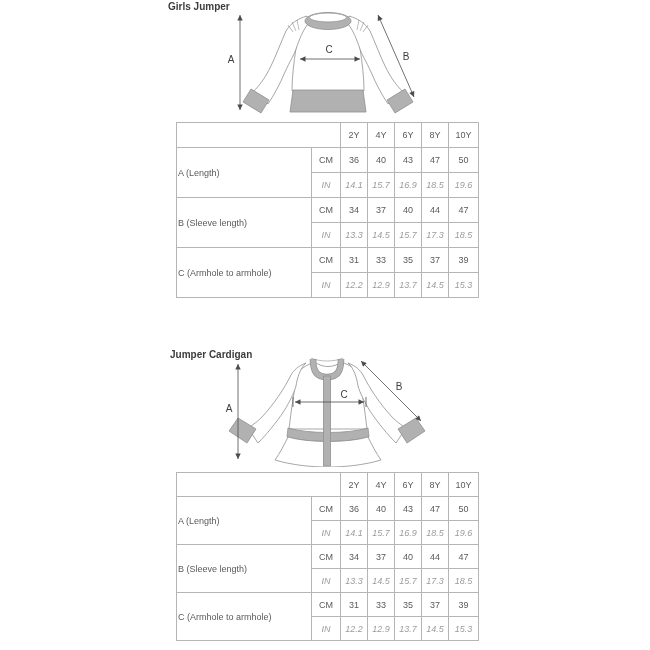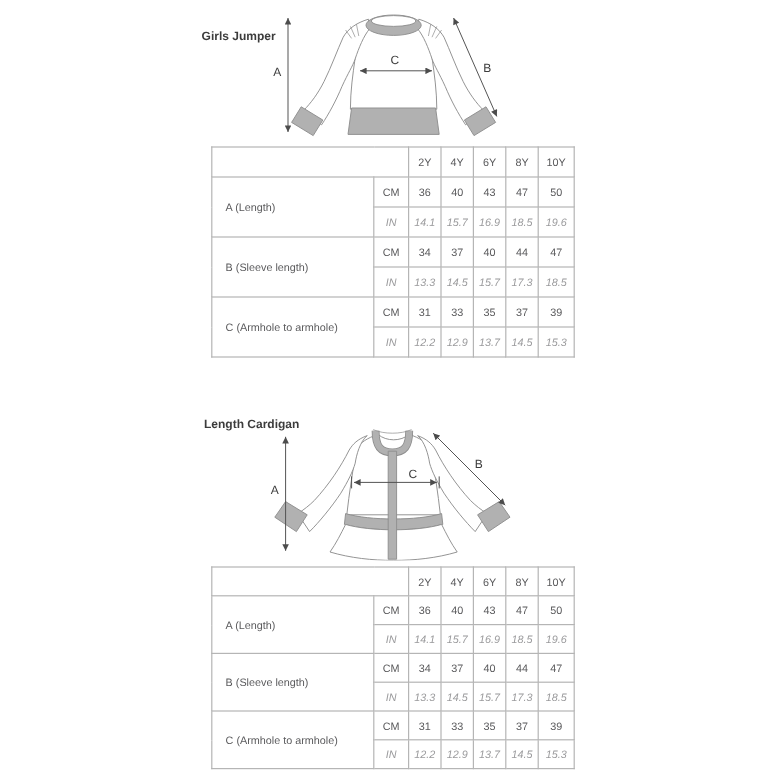--- a/index.html
+++ b/index.html
@@ -13,21 +13,21 @@
     font-size:10px;font-weight:bold;color:#3c3c3c;white-space:nowrap;
   }
   table.size-table{
     border-collapse:collapse;table-layout:fixed;width:302px;
     font-size:9px;color:#5a5a5c;background:#fff;
   }
   table.size-table td{
     border:1px solid #b5b5b5;text-align:center;padding:0;
     overflow:hidden;white-space:nowrap;
   }
-  table.size-table td.lbl{text-align:left;padding-left:11px;}
+  table.size-table td.lbl{text-align:left;padding-left:1px;}
   table.t1 tr{height:25px;}
   table.t2 tr{height:24px;}
   tr.in-row td{color:#9b9b9d;font-style:italic;}
   col.c-label{width:135px;}
   col.c-unit{width:29px;}
   col.c-size{width:27px;}
   col.c-size-last{width:30px;}
   svg text{
     font-family:"Liberation Sans",sans-serif;font-size:10px;
     fill:#3d3d3d;text-anchor:middle;
@@ -35,21 +35,21 @@
   svg .outline{fill:#ffffff;stroke:#8f8f8f;stroke-width:0.8;}
   svg .band{fill:#b1b1b1;stroke:#8f8f8f;stroke-width:0.8;}
   svg .seam{fill:none;stroke:#8f8f8f;stroke-width:0.6;}
   svg .dim{stroke:#4c4c4c;stroke-width:0.8;fill:none;}
 </style>
 </head>
 <body>
 
 <div>
 
-  <div class="abs section-title" style="left:168px;top:1px;margin-top:24px;">Girls Jumper</div>
+  <div class="abs section-title" style="left:168px;top:1px;">Girls Jumper</div>
 
   <svg class="abs" style="left:220px;top:10px;" width="230" height="108" viewBox="220 10 230 108">
     <defs>
       <marker id="ah-j" viewBox="0 0 10 10" refX="10" refY="5" markerWidth="6.5" markerHeight="5.5" markerUnits="userSpaceOnUse" orient="auto-start-reverse">
         <path d="M0,0L10,5L0,10Z" fill="#4c4c4c"></path>
       </marker>
     </defs>
 
     <path class="outline" d="M309,23 C300,27 297,32 296,38 L296,48 C294,62 292,76 292,91 L364,91
              C364,76 362,62 360,48 L360,38 C359,32 356,27 347,23
@@ -148,21 +148,21 @@
         <td>IN</td>
         <td>12.2</td>
         <td>12.9</td>
         <td>13.7</td>
         <td>14.5</td>
         <td>15.3</td>
       </tr>
     </tbody>
   </table>
 
-  <div class="abs section-title" style="left:170px;top:349px;">Length Cardigan</div>
+  <div class="abs section-title" style="left:170px;top:349px;">Jumper Cardigan</div>
 
   <svg class="abs" style="left:225px;top:353px;" width="215" height="114" viewBox="225 353 215 114">
     <defs>
       <marker id="ah-c" viewBox="0 0 10 10" refX="10" refY="5" markerWidth="6.5" markerHeight="5.5" markerUnits="userSpaceOnUse" orient="auto-start-reverse">
         <path d="M0,0L10,5L0,10Z" fill="#4c4c4c"></path>
       </marker>
     </defs>
 
     <path class="outline" d="M315,362 C306,365 300,369 297,374 C294,392 291,411 289,429 L367,429
              C365,411 362,392 359,374 C356,369 350,365 341,362

